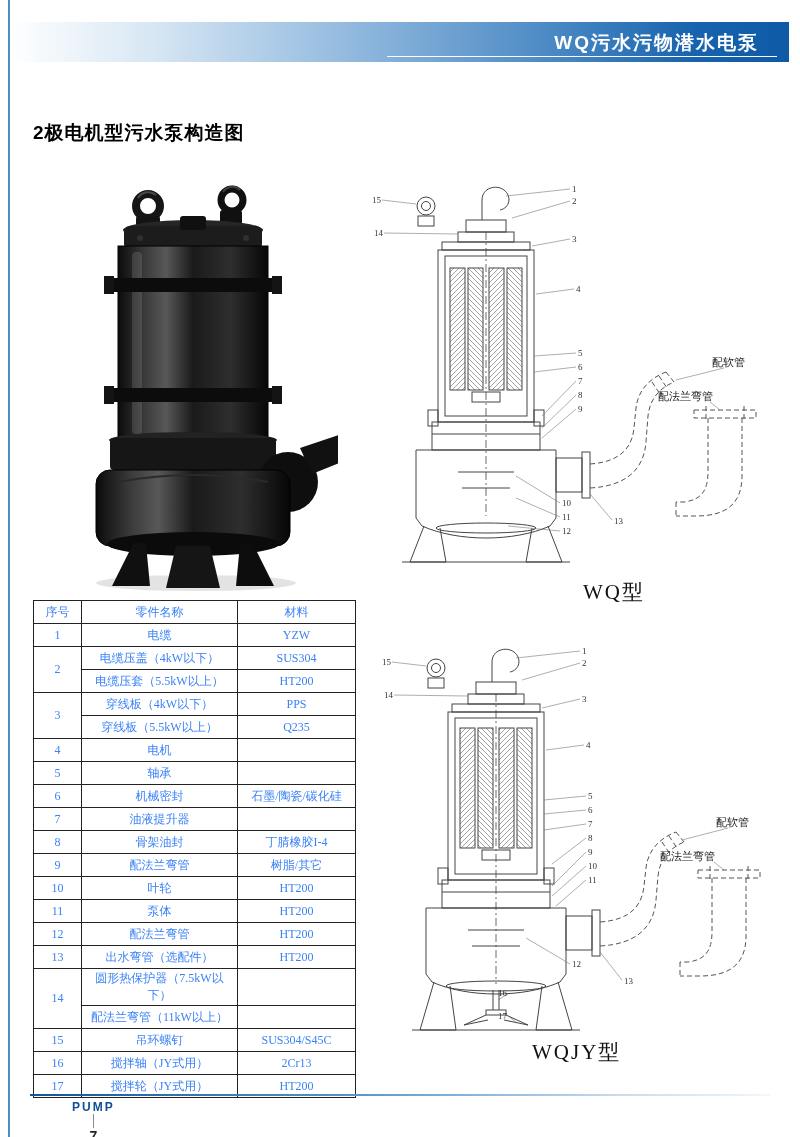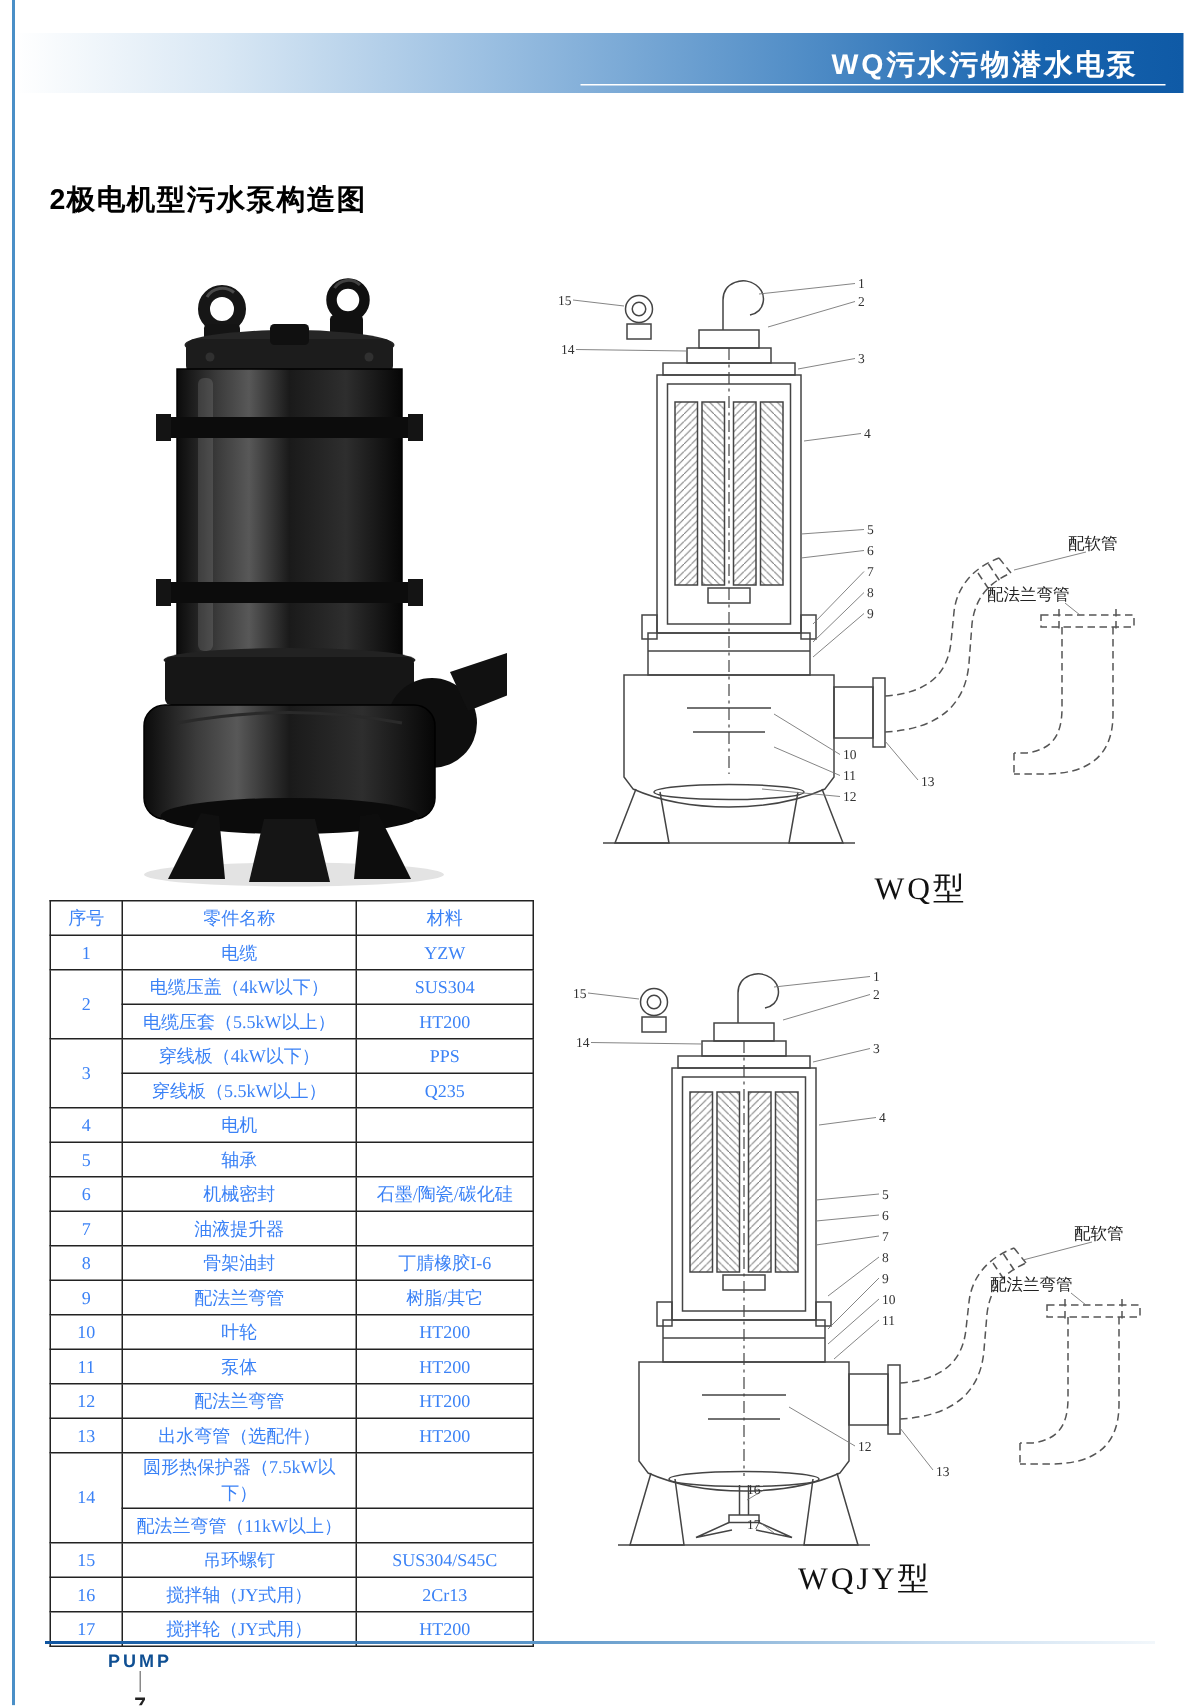--- a/index.html
+++ b/index.html
@@ -383,21 +383,21 @@
       <td>石墨/陶瓷/碳化硅</td>
     </tr>
     <tr>
       <td>7</td>
       <td>油液提升器</td>
       <td></td>
     </tr>
     <tr>
       <td>8</td>
       <td>骨架油封</td>
-      <td>丁腈橡胶I-6</td>
+      <td>丁腈橡胶I-4</td>
     </tr>
     <tr>
       <td>9</td>
       <td>配法兰弯管</td>
       <td>树脂/其它</td>
     </tr>
     <tr>
       <td>10</td>
       <td>叶轮</td>
       <td>HT200</td>

